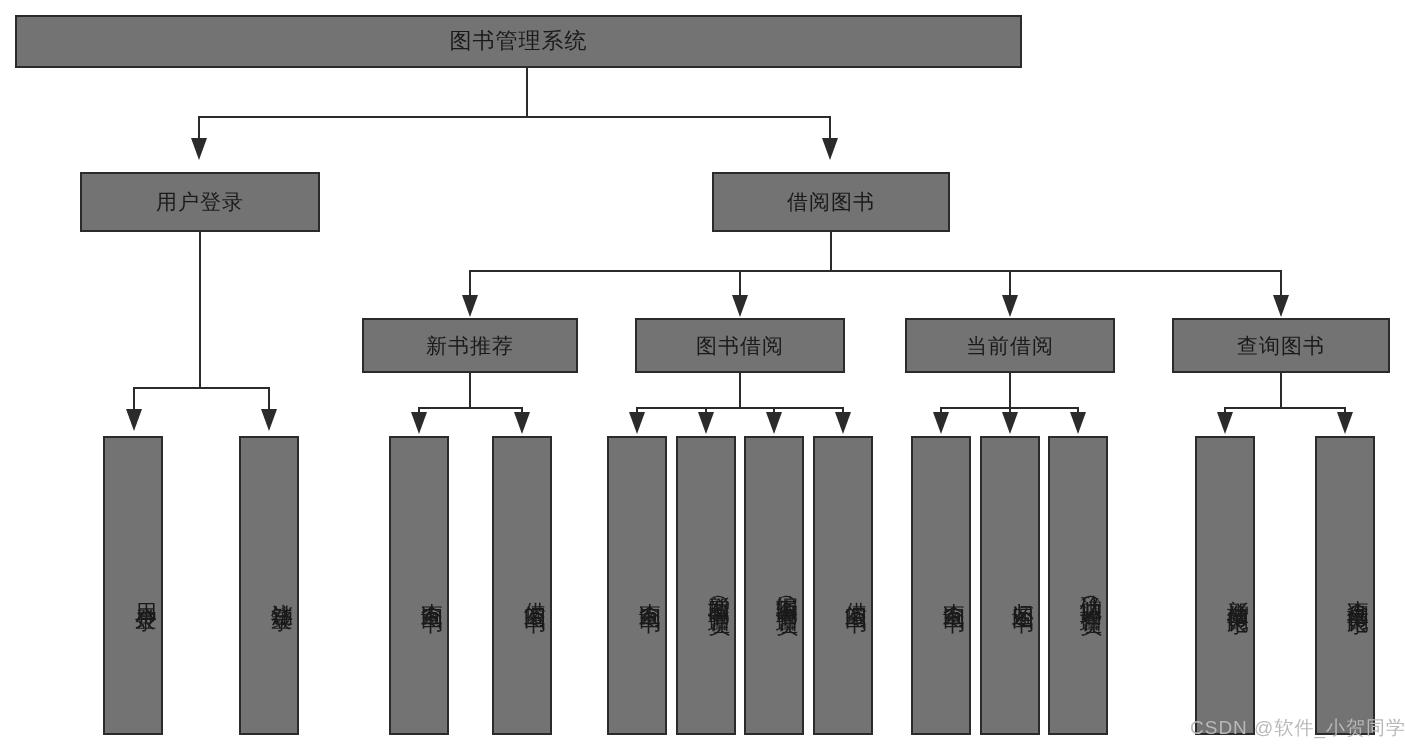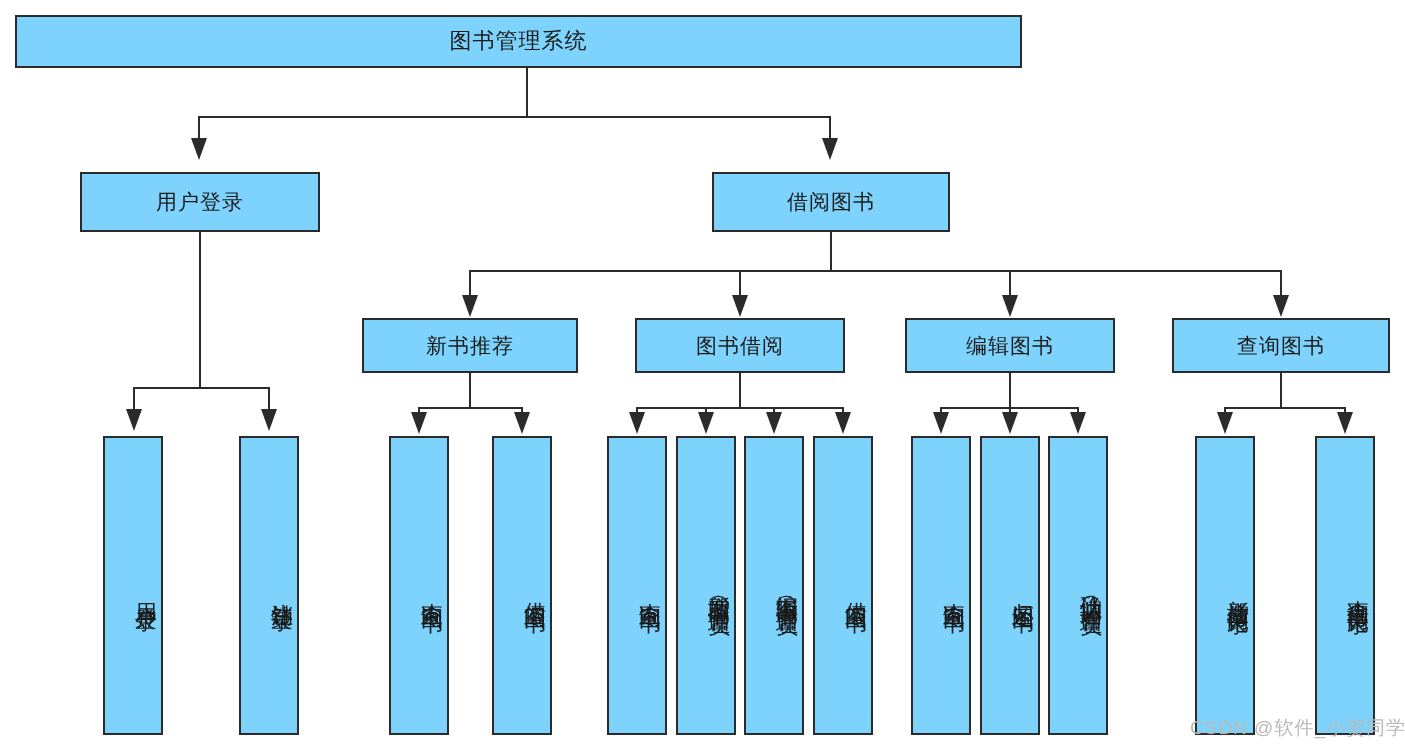--- a/index.html
+++ b/index.html
@@ -14,21 +14,21 @@
     position: relative;
     width: 1405px;
     height: 747px;
     background: #ffffff;
     overflow: hidden;
   }
   .node {
     position: absolute;
     box-sizing: border-box;
     border: 2px solid #2b2b2b;
-    background: #7dd3fc;
+    background: #737373;
     display: flex;
     align-items: center;
     justify-content: center;
     color: #1a1a1a;
   }
   .node.horiz {
     font-size: 21px;
     letter-spacing: 1px;
     line-height: 1.2;
   }
@@ -115,21 +115,21 @@
   <div class="edge v" style="left:1280px; top:270px; width:2px; height:25px;"></div>
   <div class="arrow" style="left:1273px; top:295px;"></div>
 
   <div class="node horiz" style="left:635px; top:318px; width:210px; height:55px;">
     <span>图书借阅</span>
   </div>
   <div class="node horiz" style="left:362px; top:318px; width:216px; height:55px;">
     <span>新书推荐</span>
   </div>
   <div class="node horiz" style="left:905px; top:318px; width:210px; height:55px;">
-    <span>编辑图书</span>
+    <span>当前借阅</span>
   </div>
   <div class="node horiz" style="left:1172px; top:318px; width:218px; height:55px;">
     <span>查询图书</span>
   </div>
 
   <div class="edge v" style="left:469px; top:373px; width:2px; height:34px;"></div>
   <div class="edge h" style="left:418px; top:407px; width:105px; height:2px;"></div>
   <div class="edge v" style="left:418px; top:407px; width:2px; height:8px;"></div>
   <div class="arrow" style="left:411px; top:412px;"></div>
   <div class="edge v" style="left:521px; top:407px; width:2px; height:8px;"></div>

